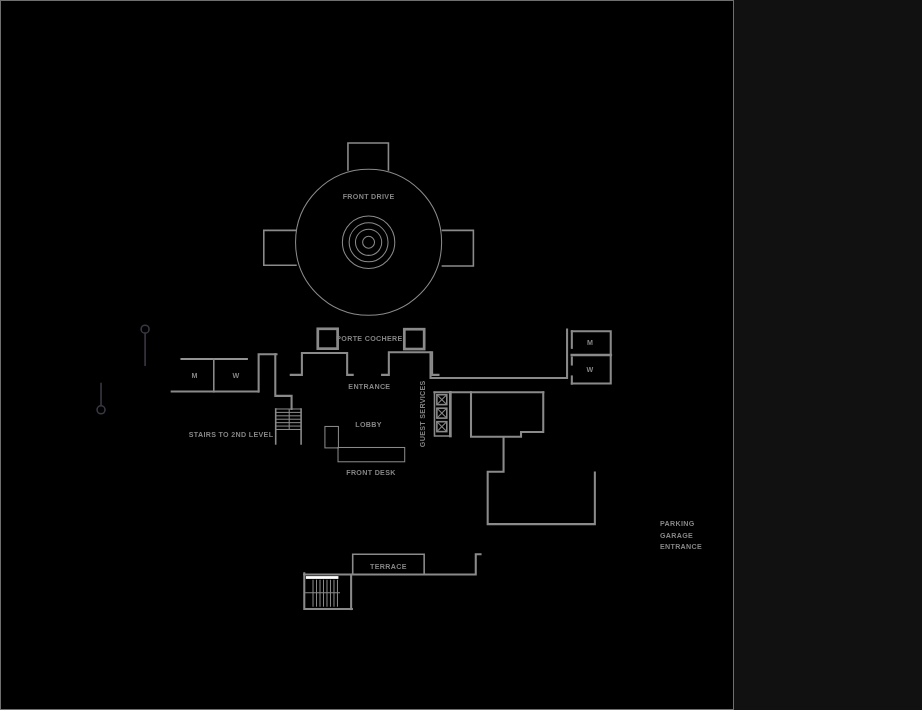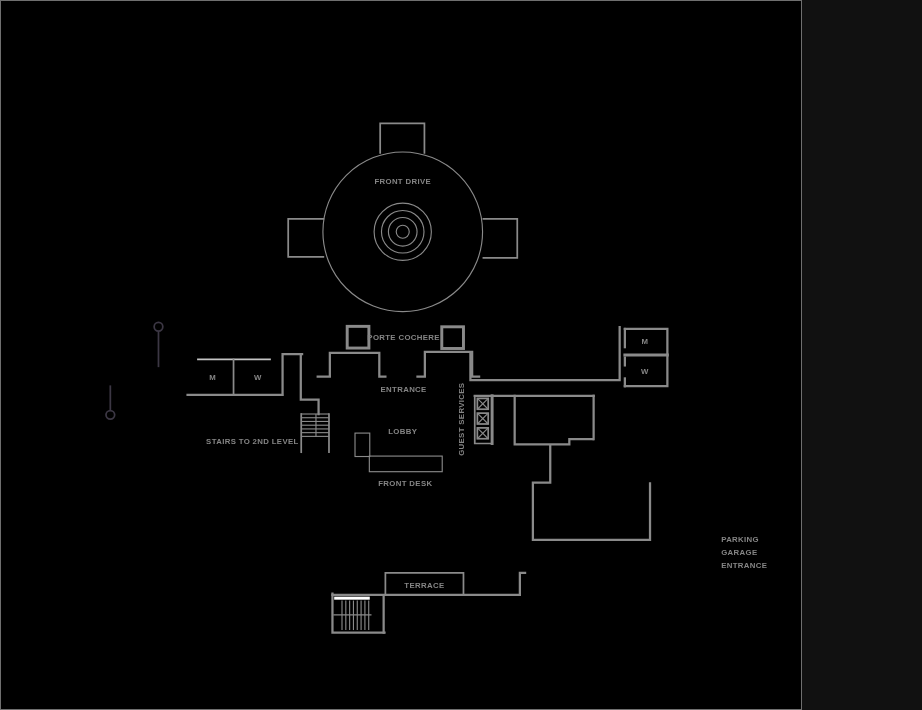--- a/index.html
+++ b/index.html
@@ -1,21 +1,21 @@
 <!DOCTYPE html>
 <html style="--bg: #000000; --wall: #8a8a8a; --text: #858585; --marker: #3c3744; --frame: #6f6f6f; --hl: #ffffff; --lt: #c4c4c4;"><head>
 <meta charset="utf-8">
 <style>
   :root{
     --bg:#000000; --wall:#8a8a8a; --text:#858585; --marker:#3c3744;
     --frame:#6f6f6f; --hl:#ffffff; --lt:#c4c4c4;
   }
   html,body{margin:0;padding:0;background:#111;}
   .stage{
-    width:802px;height:710px;background:var(--bg);
+    width:734px;height:710px;background:var(--bg);
     border:1px solid var(--frame);box-sizing:border-box;position:relative;overflow:hidden;
   }
   svg{display:block;width:100%;height:100%;}
   .w2{stroke:var(--wall);stroke-width:2;fill:none;stroke-linecap:square;}
   .w3{stroke:var(--wall);stroke-width:2.6;fill:none;stroke-linecap:square;}
   .w4{stroke:var(--wall);stroke-width:3.4;fill:none;stroke-linecap:square;}
   .thin{stroke:var(--wall);stroke-width:1.3;fill:none;}
   .lt{stroke:var(--lt);stroke-width:2;fill:none;}
   .mk{stroke:var(--marker);stroke-width:2;fill:none;}
   .hl{fill:var(--hl);}

